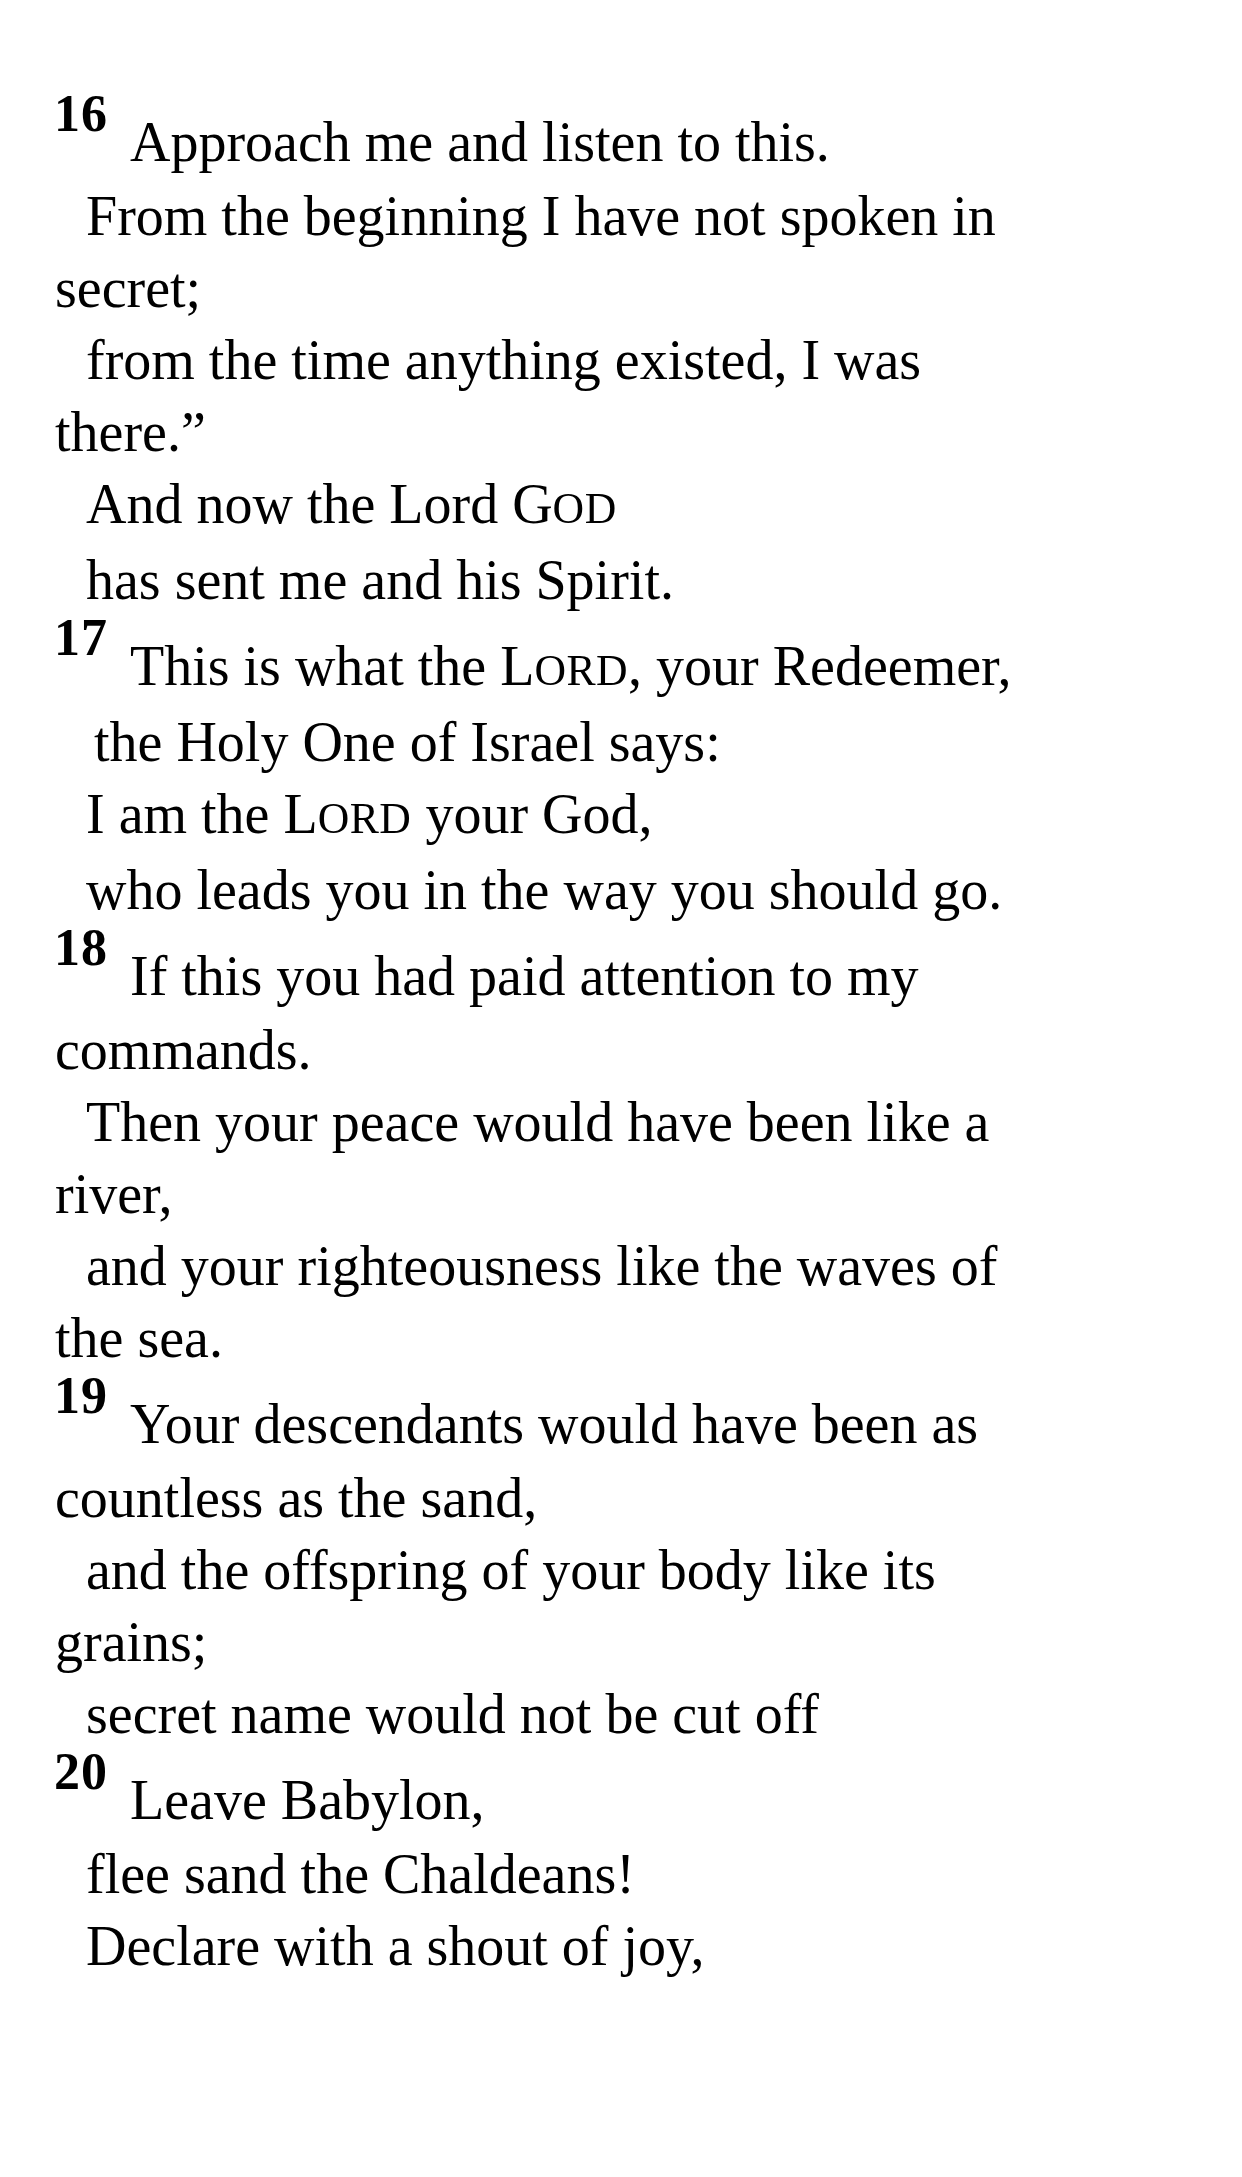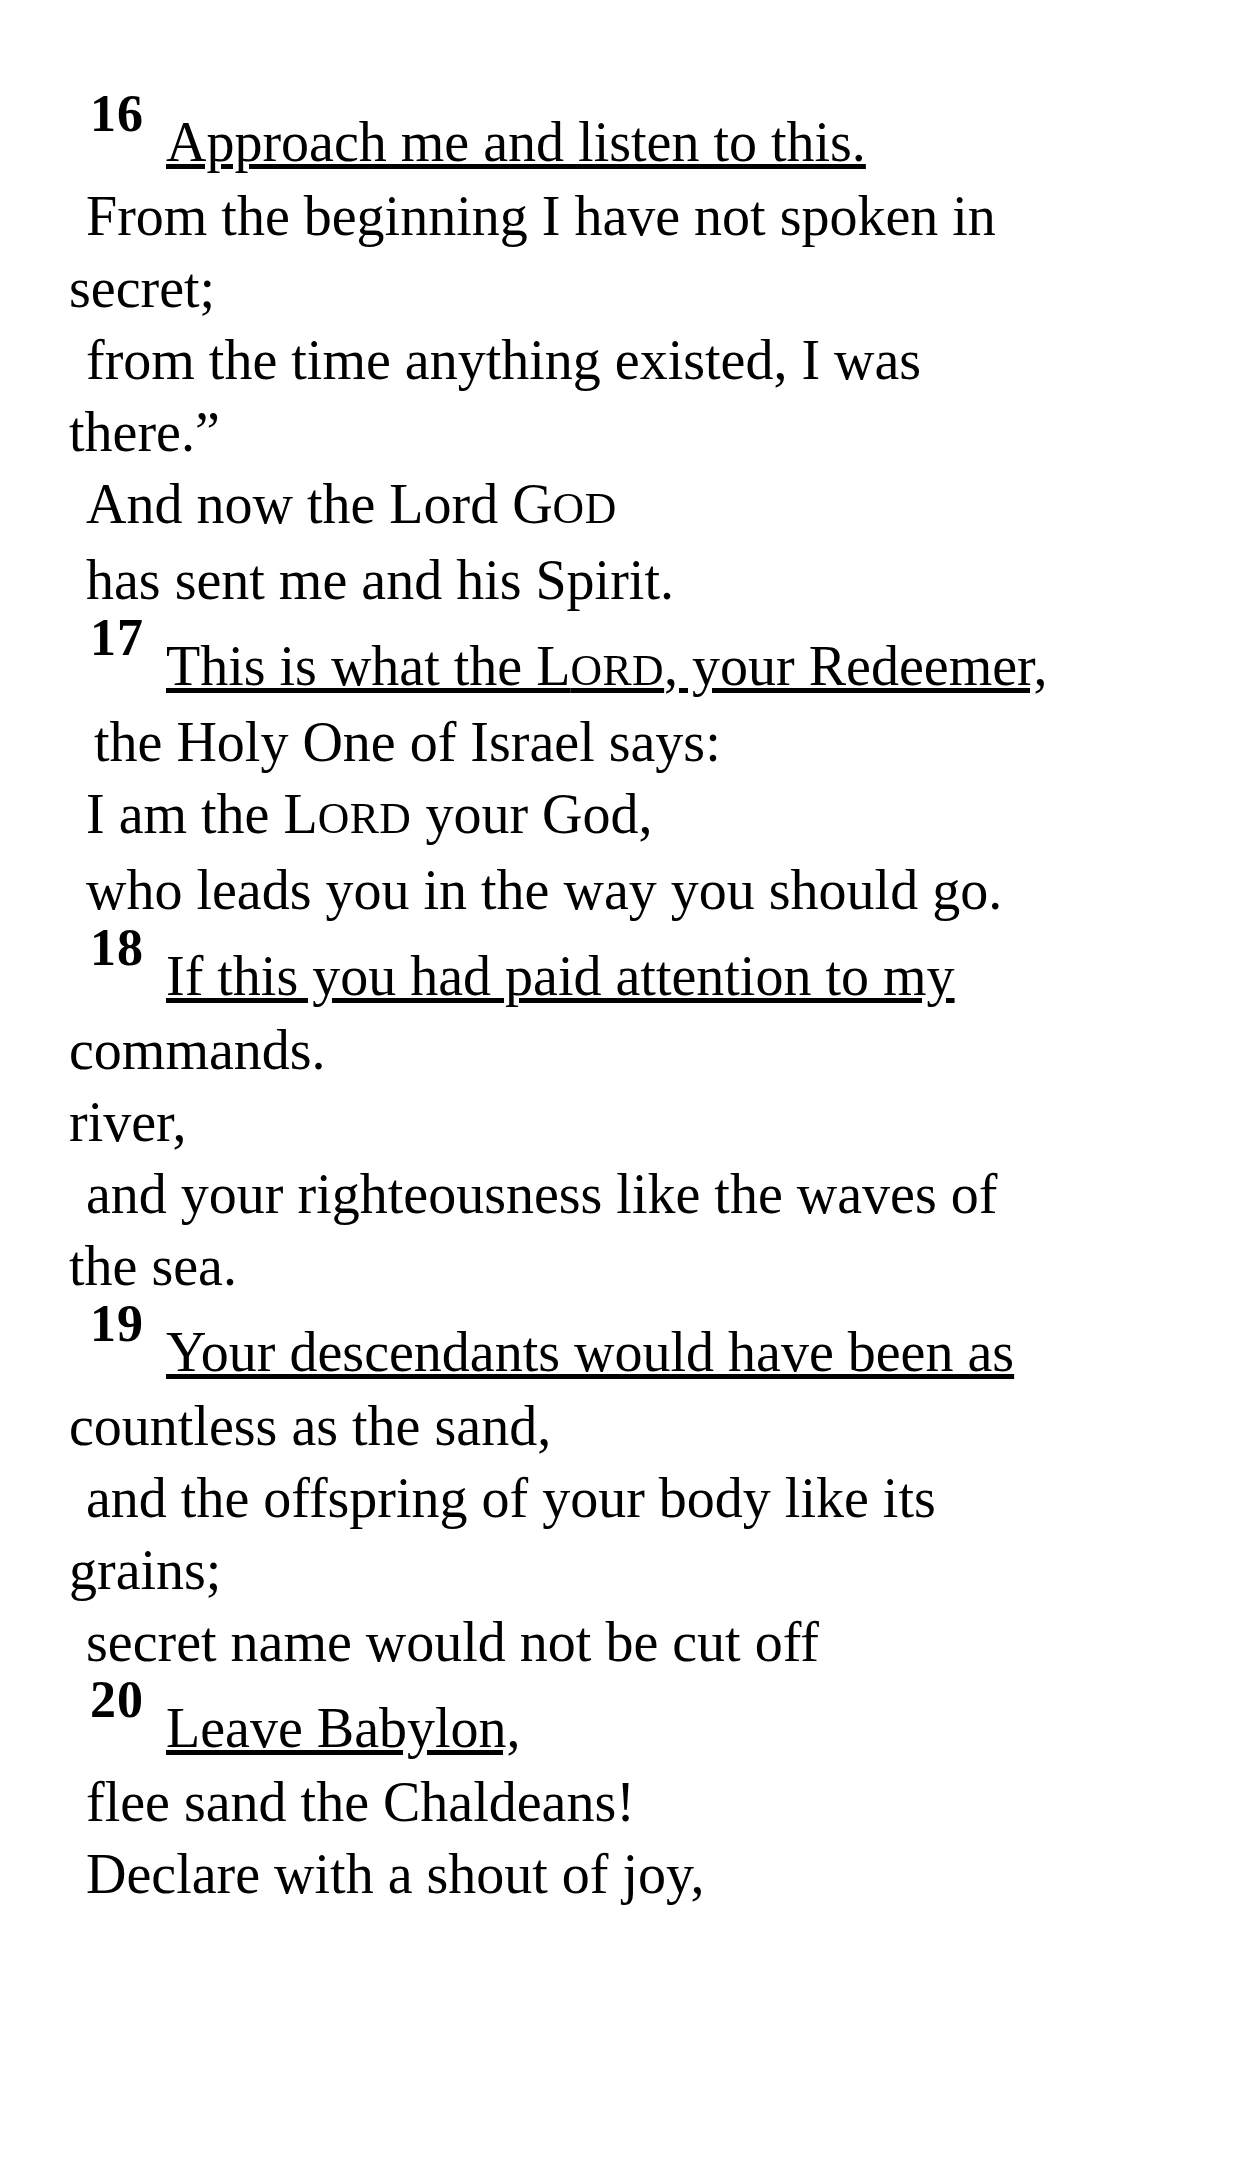--- a/index.html
+++ b/index.html
@@ -13,25 +13,25 @@
     font-family: "Liberation Serif", serif;
     padding-top: 92px;
     overflow: hidden;
   }
   .line {
     font-size: 56px;
     line-height: 72px;
     white-space: nowrap;
   }
   
-  .l-verse     { padding-left: 90px;  margin-top: 14px; text-decoration: underline; }
+  .l-verse     { padding-left: 54px;  margin-top: 14px; }
   
   .l-poetry    { padding-left: 86px; }
   
-  .l-wrap      { padding-left: 69px; }
+  .l-wrap      { padding-left: 55px; }
   
   .l-prosewrap { padding-left: 94px; }
   .vnum {
     font-weight: bold;
     font-size: 52px;
     display: inline-block;
     position: relative;
     top: -30px;
     margin-right: 22px;
     letter-spacing: 1px;
@@ -53,20 +53,21 @@
       <div class="line l-poetry"><span>from the time anything existed, I was</span></div>
       <div class="line l-wrap"><span>there.”</span></div>
       <div class="line l-poetry"><span>And now the Lord G<span class="sc">OD</span></span></div>
       <div class="line l-poetry"><span>has sent me and his Spirit.</span></div>
       <div class="line l-verse"><span class="vnum">17</span><span>This is what the L<span class="sc">ORD</span>, your Redeemer,</span></div>
       <div class="line l-prosewrap"><span>the Holy One of Israel says:</span></div>
       <div class="line l-poetry"><span>I am the L<span class="sc">ORD</span> your God,</span></div>
       <div class="line l-poetry"><span>who leads you in the way you should go.</span></div>
       <div class="line l-verse"><span class="vnum">18</span><span>If this you had paid attention to my</span></div>
       <div class="line l-wrap"><span>commands.</span></div>
+      <div class="line l-poetry"><span>Then your peace would have been like a</span></div>
       <div class="line l-wrap"><span>river,</span></div>
       <div class="line l-poetry"><span>and your righteousness like the waves of</span></div>
       <div class="line l-wrap"><span>the sea.</span></div>
       <div class="line l-verse"><span class="vnum">19</span><span>Your descendants would have been as</span></div>
       <div class="line l-wrap"><span>countless as the sand,</span></div>
       <div class="line l-poetry"><span>and the offspring of your body like its</span></div>
       <div class="line l-wrap"><span>grains;</span></div>
       <div class="line l-poetry"><span>secret name would not be cut off</span></div>
       <div class="line l-verse"><span class="vnum">20</span><span>Leave Babylon,</span></div>
       <div class="line l-poetry"><span>flee sand the Chaldeans!</span></div>

